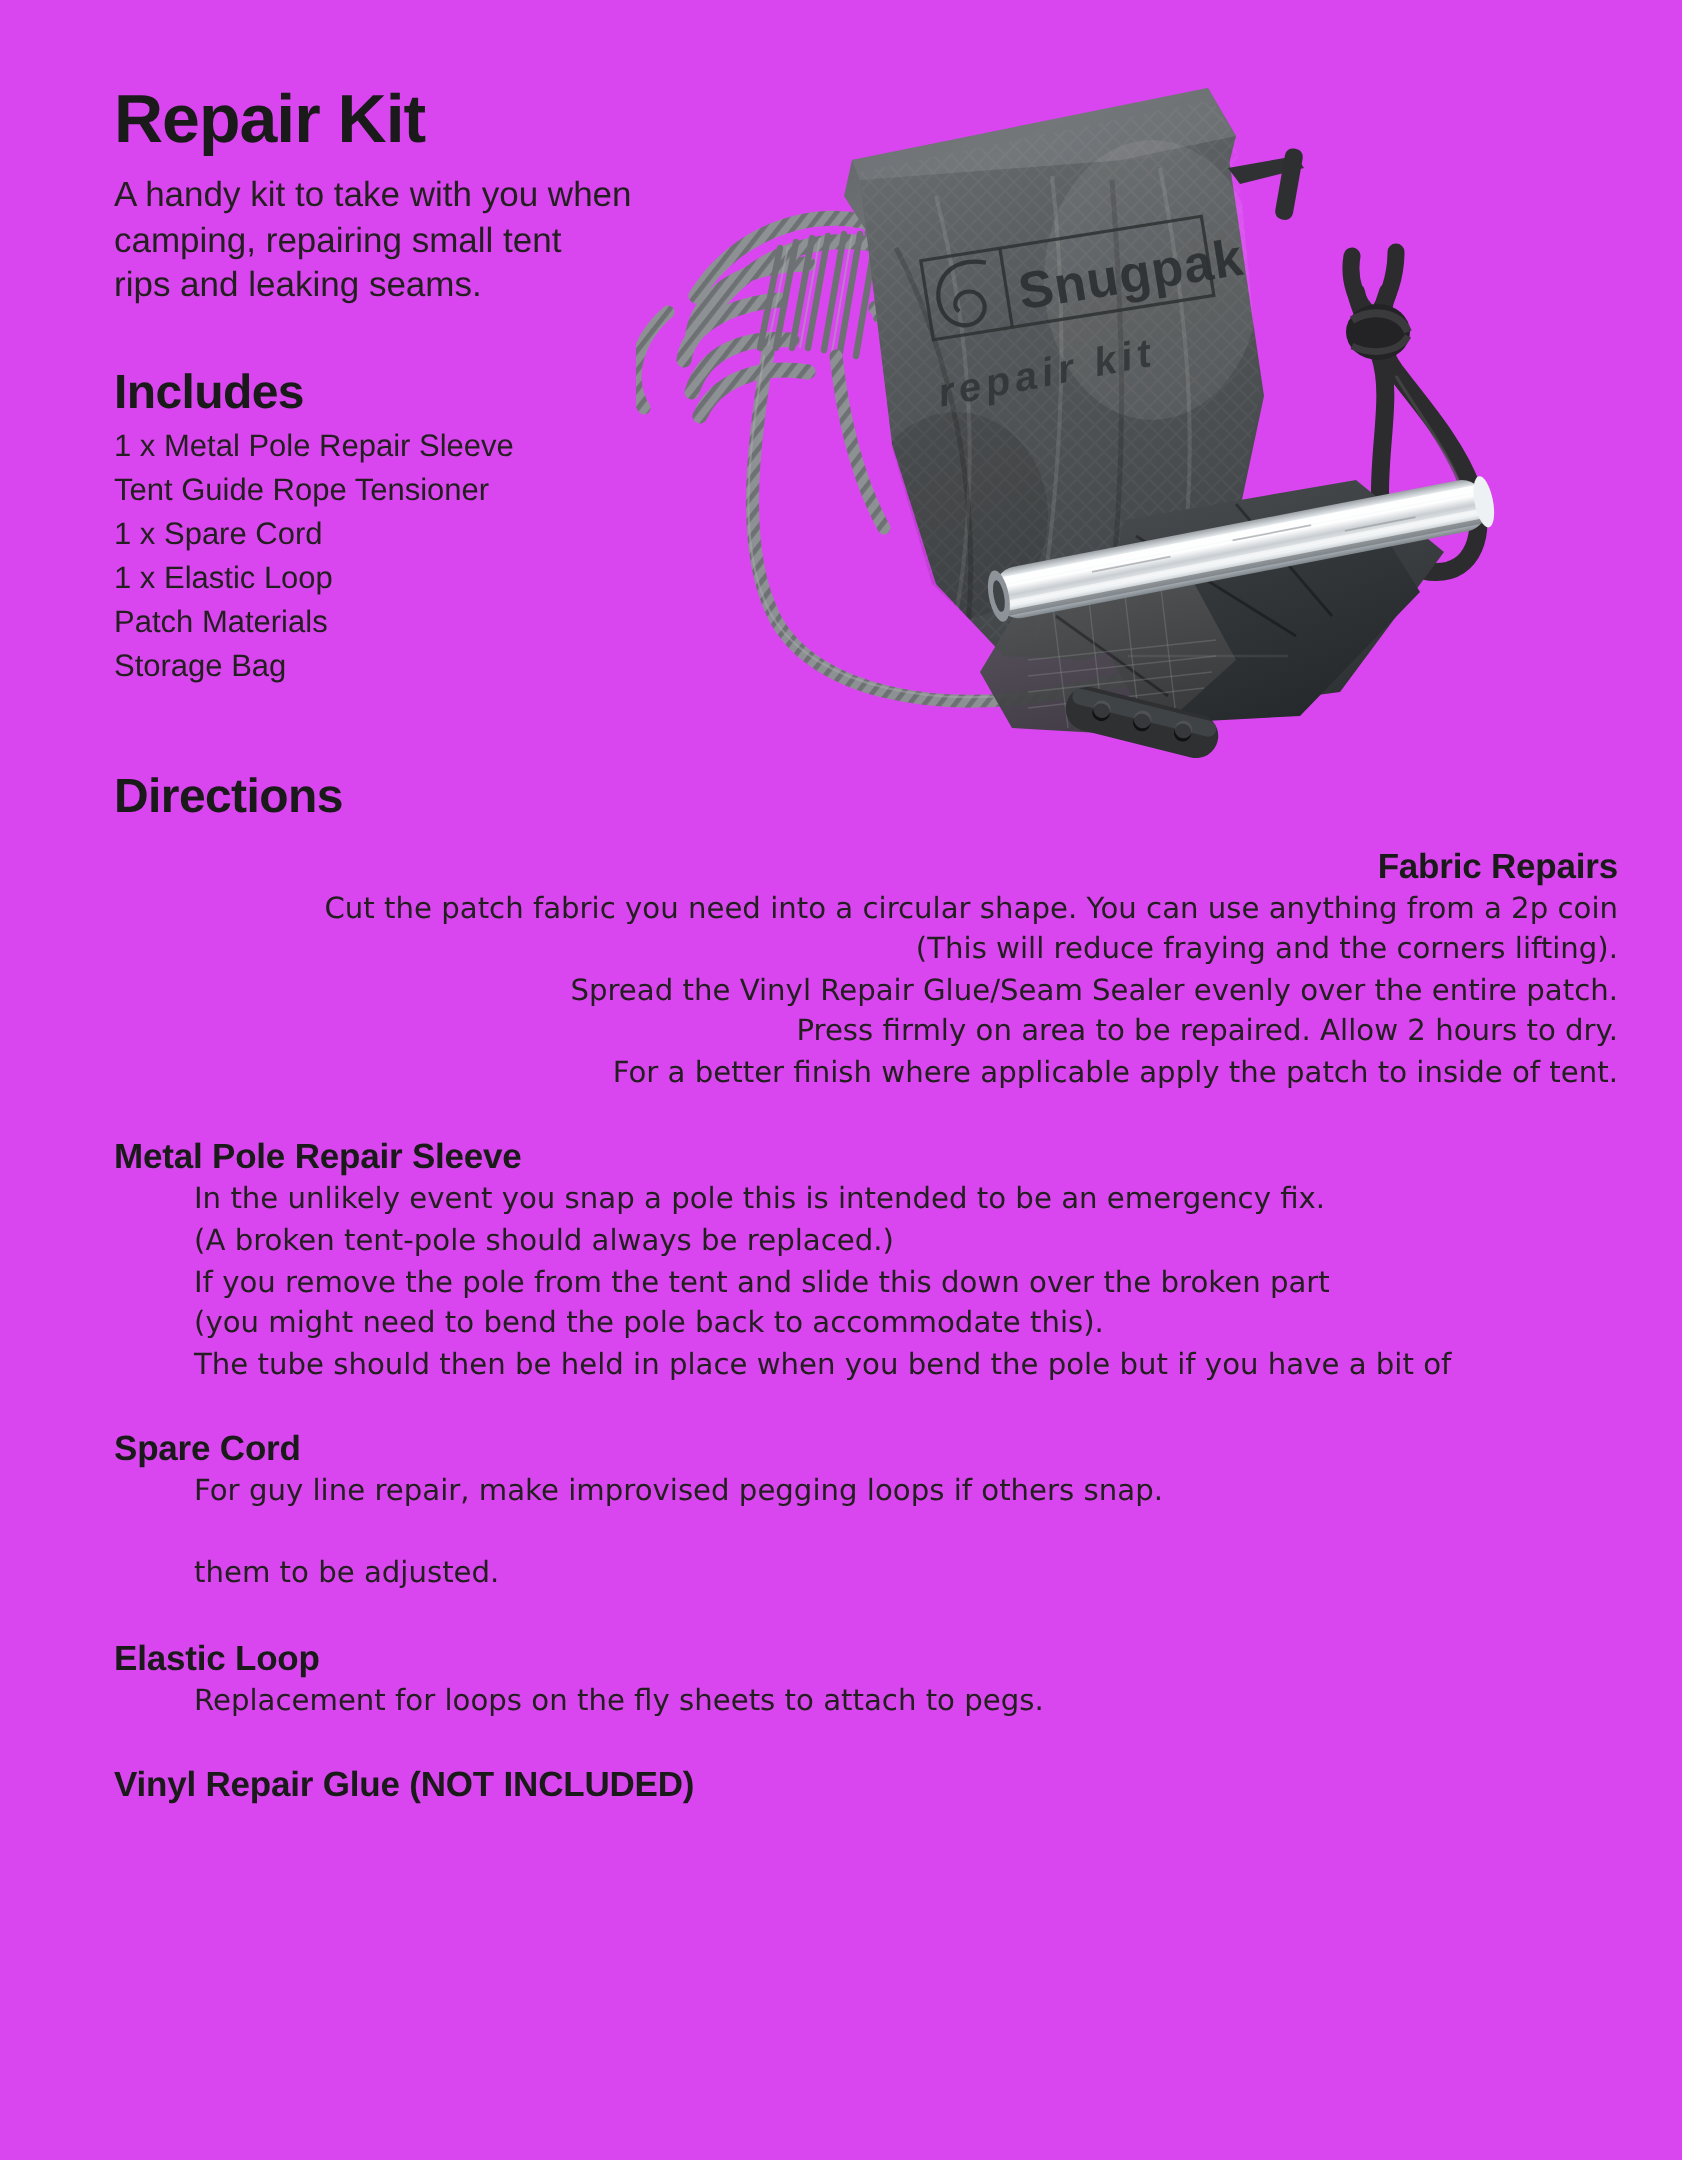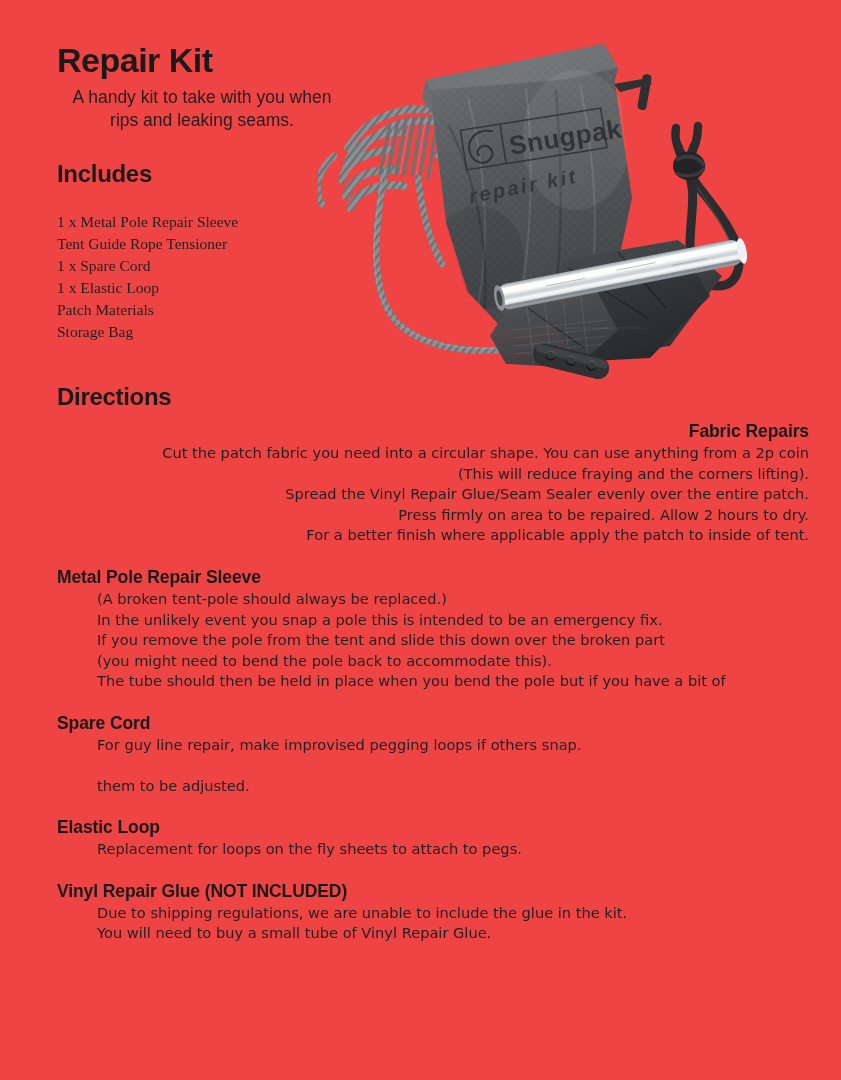--- a/index.html
+++ b/index.html
@@ -15,21 +15,21 @@
     overflow: hidden;
     font-family: "Liberation Sans", sans-serif;
     color: #231f20;
     -webkit-font-smoothing: antialiased;
   }
 
   
   .page {
     position: absolute;
     inset: 0;
-    background: #ef4444;
+    background: #d946ef;
   }
 
   
   .content {
     position: absolute;
     left: 57px;
     top: 40px;
     width: 752px;
   }
 
@@ -44,39 +44,39 @@
   }
 
   .intro {
     font-family: "Liberation Sans", sans-serif;
     font-size: 17.5px;
     line-height: 22.5px;
     width: 290px;
     margin: 0;
     color: #231f20;
   }
-  .intro div { white-space: nowrap; text-align: center; }
+  .intro div { white-space: nowrap; }
 
   .h2 {
     font-family: "Liberation Sans", sans-serif;
     font-weight: bold;
     font-size: 24px;
     line-height: 30px;
     letter-spacing: -0.3px;
     margin: 0;
     color: #1a1a1a;
   }
 
   .includes-wrap { margin-top: 28px; }
 
   .includes-list {
     list-style: none;
-    margin: 22px 0 0 0;
+    margin: 1px 0 0 0;
     padding: 0;
-    font-family: Liberation Serif, serif;
+    font-family: Liberation Sans, sans-serif;
     font-size: 15.5px;
     line-height: 22px;
     color: #231f20;
   }
   .includes-list li { white-space: nowrap; }
 
   .directions-wrap { margin-top: 39px; }
 
   .section { margin-top: 20px; }
   .section.first { margin-top: 8px; text-align: right; }
@@ -115,20 +115,21 @@
 <body>
 
 <div class="page">
 
   <div class="content">
 
     <h1 class="title">Repair Kit</h1>
 
     <div class="intro">
       <div>A handy kit to take with you when</div>
+      <div>camping, repairing small tent</div>
       <div>rips and leaking seams.</div>
     </div>
 
     <div class="includes-wrap">
       <h2 class="h2">Includes</h2>
       <ul class="includes-list">
         <li>1 x Metal Pole Repair Sleeve</li>
         <li>Tent Guide Rope Tensioner</li>
         <li>1 x Spare Cord</li>
         <li>1 x Elastic Loop</li>
@@ -147,22 +148,22 @@
           <div>(This will reduce fraying and the corners lifting).</div>
           <div>Spread the Vinyl Repair Glue/Seam Sealer evenly over the entire patch.</div>
           <div>Press firmly on area to be repaired. Allow 2 hours to dry.</div>
           <div>For a better finish where applicable apply the patch to inside of tent.</div>
         </div>
       </div>
 
       <div class="section">
         <h3 class="h3">Metal Pole Repair Sleeve</h3>
         <div class="body-lines">
+          <div>In the unlikely event you snap a pole this is intended to be an emergency fix.</div>
           <div>(A broken tent-pole should always be replaced.)</div>
-          <div>In the unlikely event you snap a pole this is intended to be an emergency fix.</div>
           <div>If you remove the pole from the tent and slide this down over the broken part</div>
           <div>(you might need to bend the pole back to accommodate this).</div>
           <div>The tube should then be held in place when you bend the pole but if you have a bit of</div>
         </div>
       </div>
 
       <div class="section">
         <h3 class="h3">Spare Cord</h3>
         <div class="body-lines">
           <div>For guy line repair, make improvised pegging loops if others snap.</div>
@@ -177,24 +178,20 @@
 
       <div class="section">
         <h3 class="h3">Elastic Loop</h3>
         <div class="body-lines">
           <div>Replacement for loops on the fly sheets to attach to pegs.</div>
         </div>
       </div>
 
       <div class="section">
         <h3 class="h3">Vinyl Repair Glue (NOT INCLUDED)</h3>
-        <div class="body-lines">
-          <div>Due to shipping regulations, we are unable to include the glue in the kit.</div>
-          <div>You will need to buy a small tube of Vinyl Repair Glue.</div>
-        </div>
       </div>
 
     </div>
   </div>
 
   <div class="photo">
     <svg width="500" height="368" viewBox="0 0 500 368" xmlns="http://www.w3.org/2000/svg">
       <defs>
         <linearGradient id="bagGrad" x1="0" y1="0" x2="0.35" y2="1">
           <stop offset="0%" stop-color="#6a6d70"></stop>

